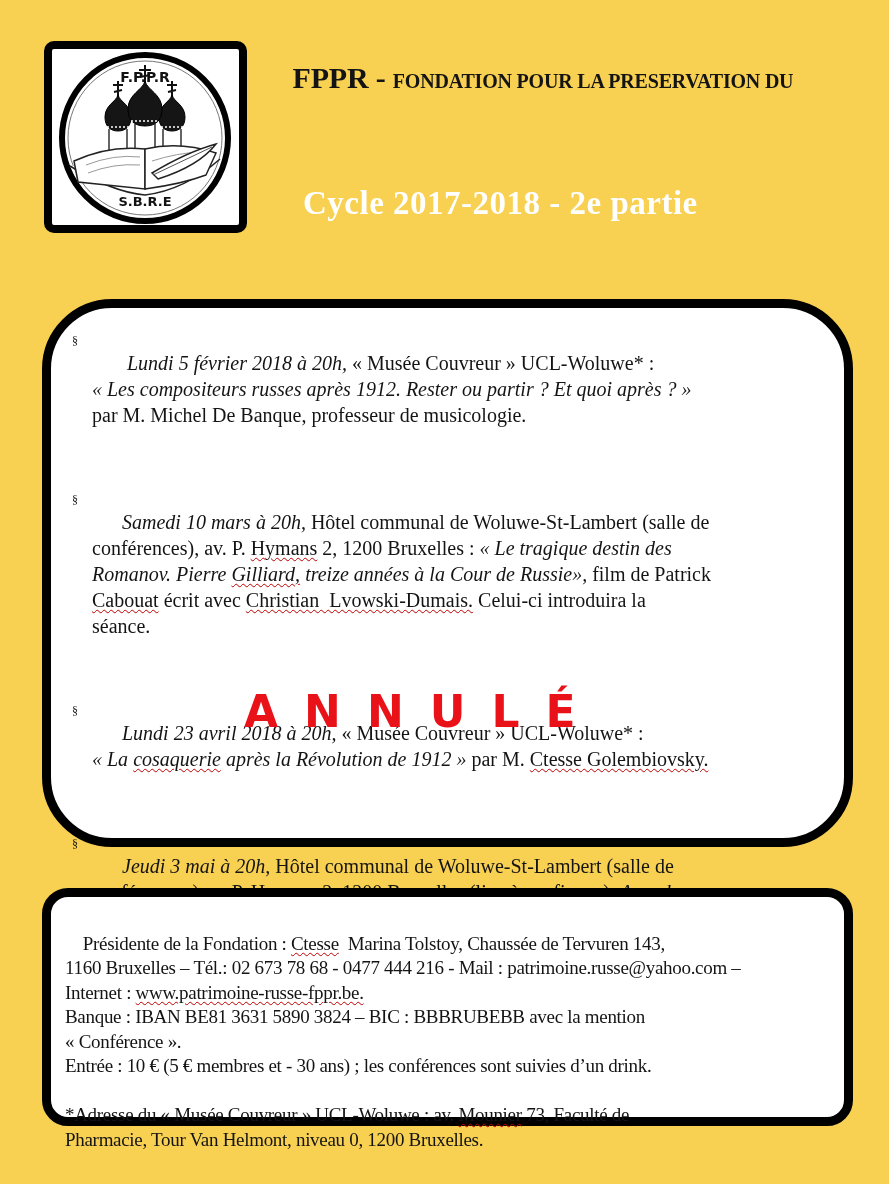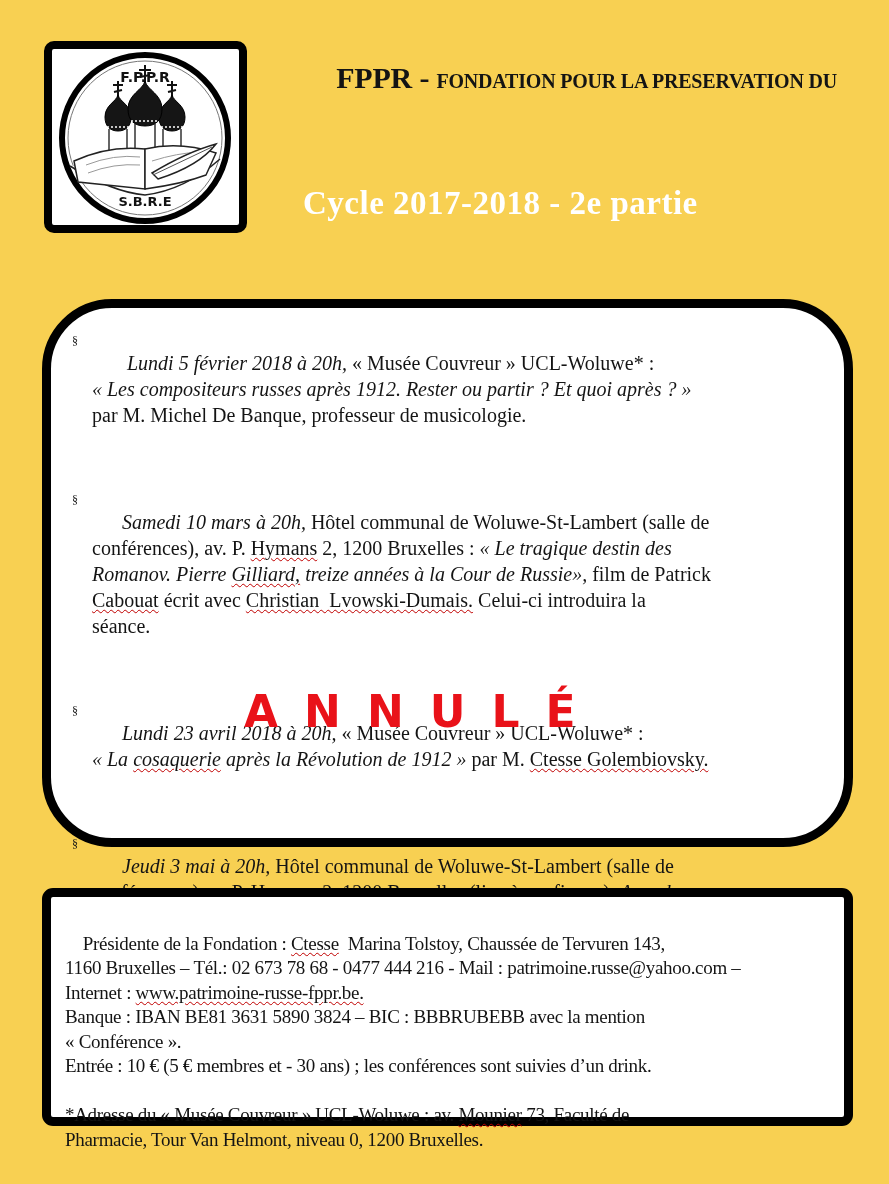--- a/index.html
+++ b/index.html
@@ -15,22 +15,22 @@
   .logo-frame{
     position:absolute;left:44px;top:41px;
     width:187px;height:176px;
     background:#fff;
     border:8px solid var(--border,#000);
     border-radius:10px;
   }
   .logo-frame svg{display:block;width:100%;height:100%;}
   
   .org-title{
-    position:absolute;left:237px;top:62px;width:600px;
-    text-align:right;font-weight:bold;line-height:32px;
+    position:absolute;left:243px;top:62px;width:600px;
+    text-align:center;font-weight:bold;line-height:32px;
     letter-spacing:-0.2px;
   }
   .org-line1{font-size:20px;white-space:nowrap;}
   .org-prefix{font-size:30px;}
   .org-line2{font-size:20px;white-space:nowrap;}
   .cycle{
     position:absolute;left:303px;top:185px;
     font-size:33px;font-weight:bold;
     color:var(--cycle-white,#fff);
     letter-spacing:0.5px;white-space:nowrap;
@@ -57,21 +57,21 @@
     font-size:44px;line-height:62px;font-weight:bold;
     letter-spacing:26px;white-space:nowrap;
     color:var(--stamp-red,#E91219);
   }
   
   .footer-box{
     position:absolute;left:42px;top:888px;
     width:811px;height:238px;box-sizing:border-box;
     background:var(--box-bg,#fff);
     border:9px solid var(--border,#000);
-    border-radius:11px;
+    border-radius:26px;
     padding:10px 16px 6px 14px;
     font-size:19px;line-height:24.5px;letter-spacing:-0.3px;
     white-space:pre-wrap;
   }
   
   .b{font-weight:normal;}
   .i{font-style:italic;}
   .sq{
     text-decoration-line:underline;
     text-decoration-style:wavy;

